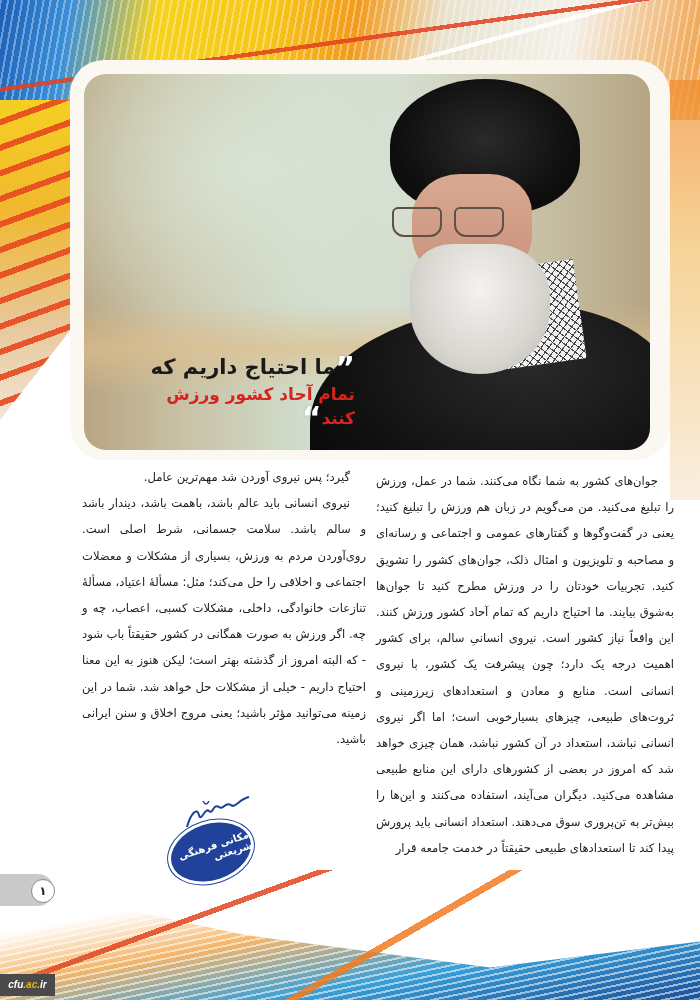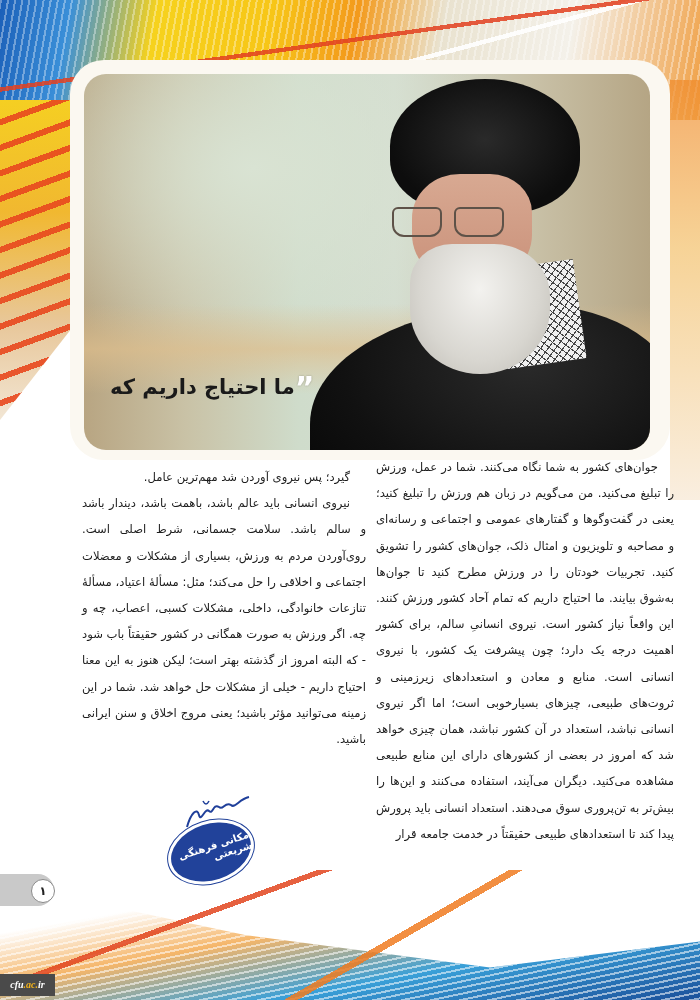--- a/index.html
+++ b/index.html
@@ -94,38 +94,38 @@
         repeating-linear-gradient(45deg, #444 0 1px, transparent 1px 6px),
         repeating-linear-gradient(-45deg, #444 0 1px, #f0f0f0 1px 6px);
       transform: rotate(-8deg);
     }
     .cloak {
       position: absolute; left: -40px; top: 230px; width: 360px; height: 200px;
       background: radial-gradient(ellipse at 60% 30%, #2a2a2a 0%, #111 60%, #050505 100%);
       border-radius: 60% 40% 0 0;
     }
     .quote {
-      position: absolute; left: 110px; top: 353px; width: 245px; text-align: left; direction: rtl; margin-top: 20px;
+      position: absolute; left: 110px; top: 353px; width: 245px; text-align: right; direction: rtl;
     }
     .quote-line1 {
       font-family: "DejaVu Sans", sans-serif; font-weight: bold; font-size: 21px; color: #1a1a1a;
       line-height: 28px;
     }
     .quote-line2 {
       font-family: "DejaVu Sans", sans-serif; font-weight: bold; font-size: 17px; color: #d8231f;
       line-height: 24px;
     }
     .qmark { color: #ffffff; font-size: 30px; font-weight: bold; vertical-align: -4px; text-shadow: 0 0 2px rgba(0,0,0,0.3); }
 
     .col {
       position: absolute; direction: rtl; text-align: justify; text-align-last: right;
       font-family: "DejaVu Sans", sans-serif; font-size: 11.6px; line-height: 26.2px; color: #1d1d1d;
     }
     .col p { margin: 0; }
-    .col-right { left: 376px; top: 454px; width: 298px; }
+    .col-right { left: 376px; top: 468px; width: 298px; }
     .col-left { left: 82px; top: 464px; width: 284px; }
     .indent { text-indent: 16px; }
     .source {
       font-size: 9.2px; line-height: 18px; margin-top: 2px !important; text-align: right;
     }
     .source-date { font-size: 9.5px; line-height: 22px; text-align: left !important; text-align-last: left !important; direction: ltr; padding-left: 4px; }
 
     .signature {
       position: absolute; left: 183px; top: 793px; width: 70px; height: 38px;
     }
@@ -142,21 +142,21 @@
       position: absolute; left: 0; top: 874px; width: 54px; height: 32px;
       background: #c9c9c9; border-radius: 0 16px 16px 0;
     }
     .page-num {
       position: absolute; left: 31px; top: 879px; width: 22px; height: 22px; border-radius: 50%;
       background: #ffffff; border: 1px solid #8a8a8a; text-align: center; line-height: 22px;
       font-size: 12px; font-weight: bold; color: #222;
     }
     .logo-box {
       position: absolute; left: 0; top: 974px; width: 55px; height: 22px;
-      background: #4a4a4a; color: #fff; font-family: Liberation Serif, serif; font-style: italic;
+      background: #4a4a4a; color: #fff; font-family: Liberation Sans, sans-serif; font-style: italic;
       font-weight: bold; font-size: 10px; line-height: 22px; text-align: center;
     }
     .logo-box .acc { color: #f2b21a; }
   </style>
 </head>
 <body>
 
 <div class="bg-top"></div>
 <div class="bg-left"></div>
 <div class="bg-right"></div>
@@ -176,20 +176,23 @@
       <span style="left:0"></span>
         <span style="left:62px"></span>
     </div>
   </div>
 </div>
 
 <div class="quote">
   <div class="quote-line1">
     <span class="qmark">”</span><span>ما احتیاج داریم که</span>
   </div>
+  <div class="quote-line2">
+    <span>تمام آحاد کشور ورزش کنند</span><span class="qmark">“</span>
+  </div>
 </div>
 
 <div class="col col-right">
   <p class="indent">جوان‌های کشور به شما نگاه می‌کنند. شما در عمل، ورزش را تبلیغ می‌کنید. من می‌گویم در زبان هم ورزش را تبلیغ کنید؛ یعنی در گفت‌وگوها و گفتارهای عمومی و اجتماعی و رسانه‌ای و مصاحبه و تلویزیون و امثال ذلک، جوان‌های کشور را تشویق کنید. تجربیات خودتان را در ورزش مطرح کنید تا جوان‌ها به‌شوق بیایند. ما احتیاج داریم که تمام آحاد کشور ورزش کنند. این واقعاً نیاز کشور است. نیروی انسانیِ سالم، برای کشور اهمیت درجه یک دارد؛ چون پیشرفت یک کشور، با نیروی انسانی است. منابع و معادن و استعدادهای زیرزمینی و ثروت‌های طبیعی، چیزهای بسیارخوبی است؛ اما اگر نیروی انسانی نباشد، استعداد در آن کشور نباشد، همان چیزی خواهد شد که امروز در بعضی از کشورهای دارای این منابع طبیعی مشاهده می‌کنید. دیگران می‌آیند، استفاده می‌کنند و این‌ها را بیش‌تر به تن‌پروری سوق می‌دهند. استعداد انسانی باید پرورش پیدا کند تا استعدادهای طبیعی حقیقتاً در خدمت جامعه قرار</p>
 </div>
 
 <div class="col col-left">
   <p class="indent">گیرد؛ پس نیروی آوردن شد مهم‌ترین عامل.</p>
   <p class="indent">نیروی انسانی باید عالم باشد، باهمت باشد، دیندار باشد و سالم باشد. سلامت جسمانی، شرط اصلی است. روی‌آوردن مردم به ورزش، بسیاری از مشکلات و معضلات اجتماعی و اخلاقی را حل می‌کند؛ مثل: مسألهٔ اعتیاد، مسألهٔ تنازعات خانوادگی، داخلی، مشکلات کسبی، اعصاب، چه و چه. اگر ورزش به صورت همگانی در کشور حقیقتاً باب شود - که البته امروز از گذشته بهتر است؛ لیکن هنوز به این معنا احتیاج داریم - خیلی از مشکلات حل خواهد شد. شما در این زمینه می‌توانید مؤثر باشید؛ یعنی مروج اخلاق و سنن ایرانی باشید.</p>
 </div>

